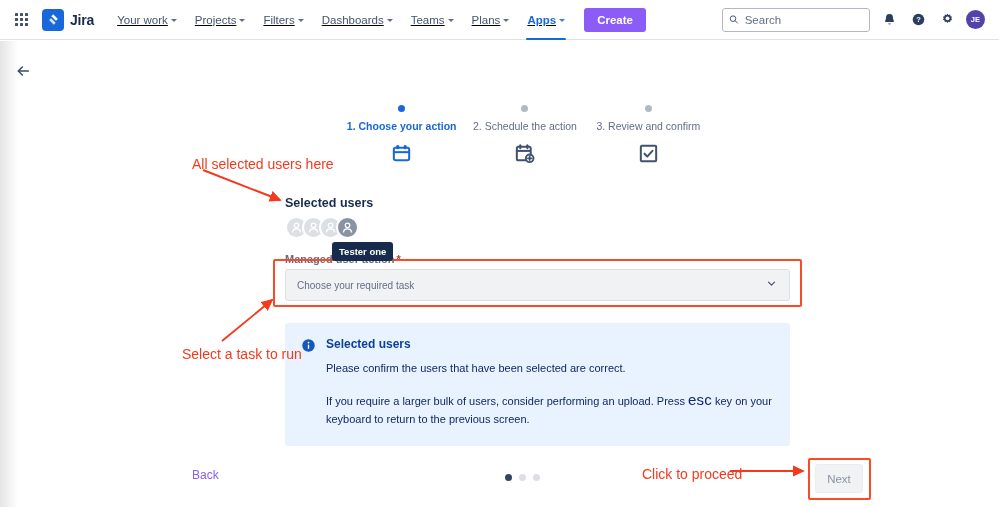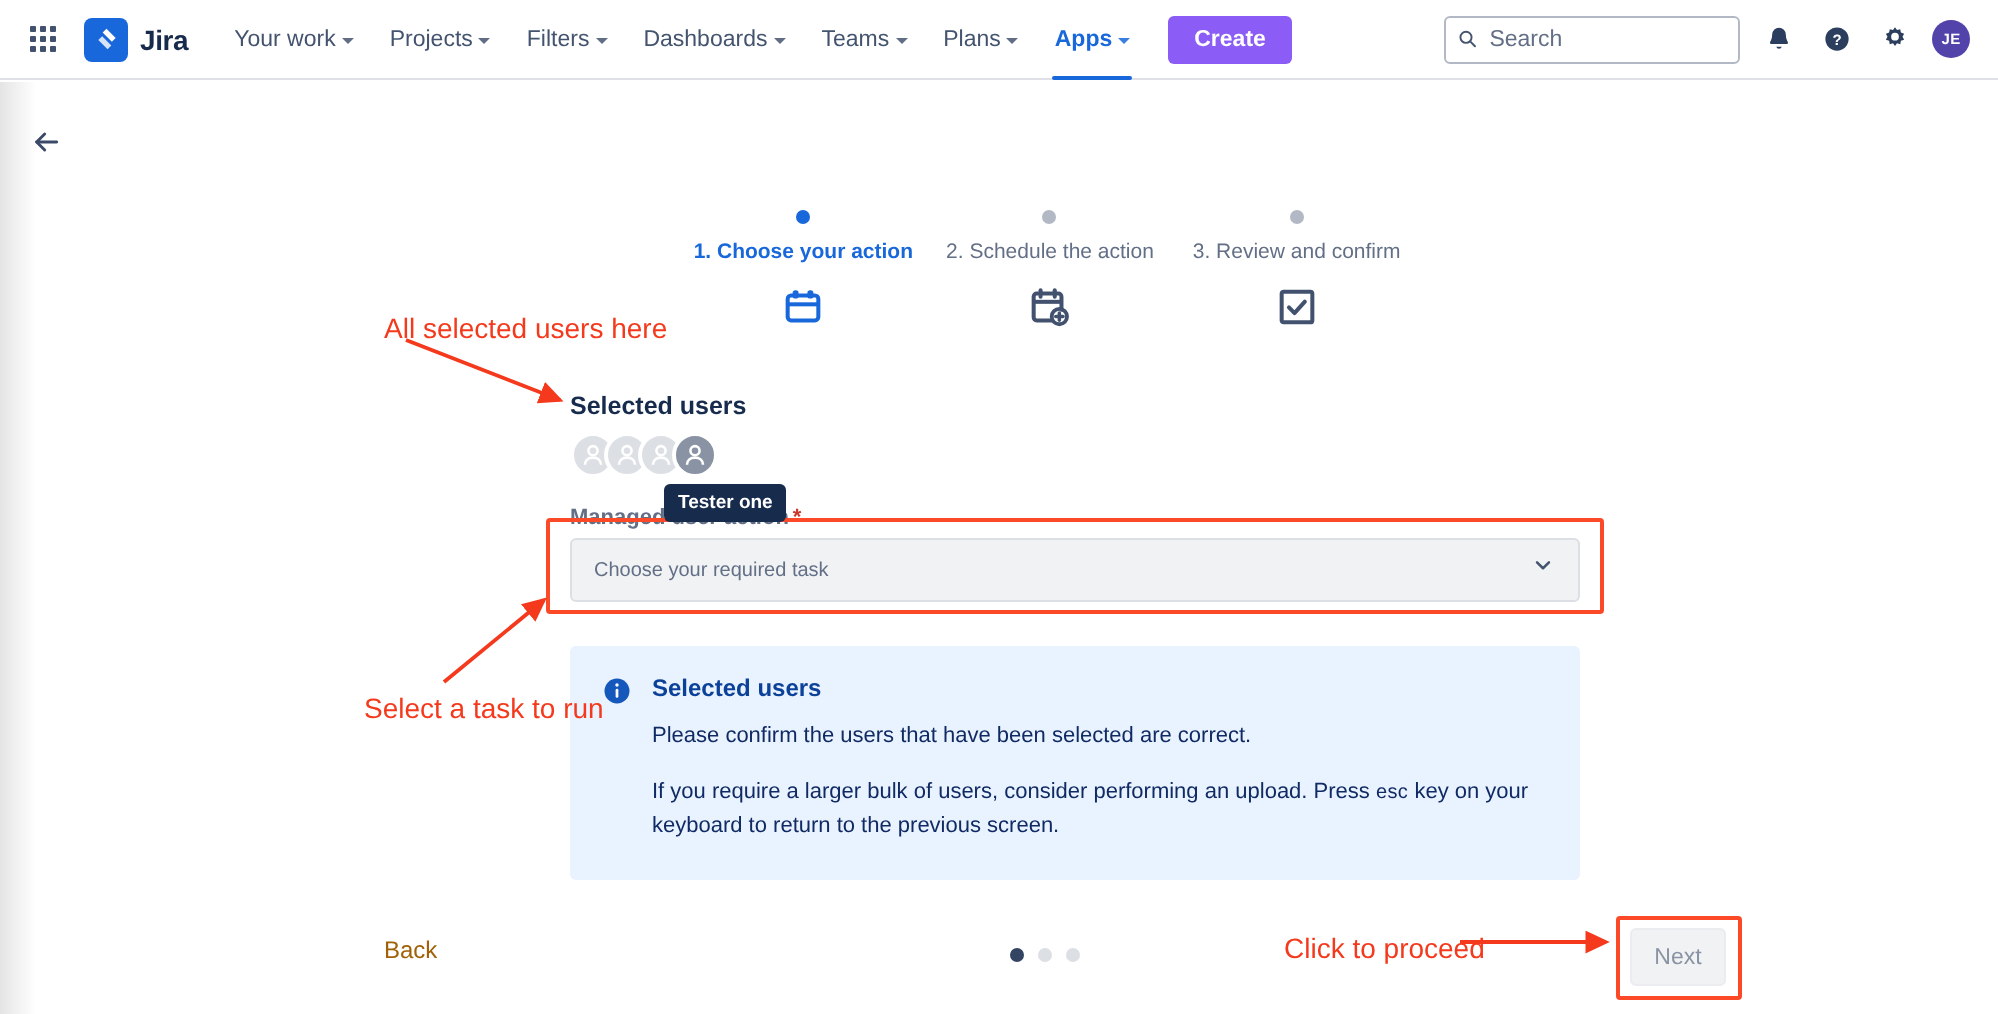--- a/index.html
+++ b/index.html
@@ -21,21 +21,21 @@
   .grid-dots { display:grid; grid-template-columns: repeat(3, 3px); grid-template-rows: repeat(3,3px); gap:2px; }
   .grid-dots i { display:block; width:3px; height:3px; background:#42526e; border-radius:0.5px; }
 
   .brand { display:flex; align-items:center; gap:6px; margin-left:10px; cursor:pointer; }
   .jira-mark {
     width:22px; height:22px; border-radius:4px; background:#1868db;
     display:flex; align-items:center; justify-content:center;
   }
   .brand-text { font-size:14px; font-weight:600; color:#172b4d; letter-spacing:-0.2px; }
 
-  .navitems { display:flex; align-items:center; margin-left:14px; height:40px; }
+  .navitems { display:flex; align-items:center; margin-left:14px; height:40px;text-decoration:underline; }
   .navitem {
     position:relative; display:flex; align-items:center; gap:3px;
     font-size:11.5px; color:#44546f; padding:0 9px; height:40px; cursor:pointer; white-space:nowrap;
   }
   .navitem.active { color:#1868db; font-weight:600; }
   .navitem.active::after {
     content:""; position:absolute; bottom:0; left:8px; right:8px; height:2px; background:#1868db; border-radius:1px;
   }
   .caret { width:0;height:0;border-left:3px solid transparent;border-right:3px solid transparent;border-top:3.5px solid currentColor; opacity:.85; margin-top:1px;}
 
@@ -122,26 +122,26 @@
 
   
   .banner {
     margin-top:22px; width:505px; background:#e9f2ff; border-radius:3px;
     padding:14px 16px 18px 16px; display:flex; gap:10px;
   }
   .banner-icon { flex:0 0 auto; margin-top:1px; }
   .banner-title { font-size:12px; font-weight:700; color:#0c4199; margin-bottom:9px; }
   .banner-p { font-size:11px; color:#102a64; line-height:1.55; }
   .banner-p + .banner-p { margin-top:11px; }
-  .kbd { font-size:10px; letter-spacing:.2px; }
+  .kbd { font-size:15px; letter-spacing:.2px; }
 
   
   .footer { position:absolute; left:0; top:460px; width:999px; height:40px; z-index:3; }
   .back-btn {
-    position:absolute; left:192px; top:8px; font-size:12px; color:#a16207; cursor:pointer; background:none; border:none;
+    position:absolute; left:192px; top:8px; font-size:12px; color:#8b5cf6; cursor:pointer; background:none; border:none;
     font-family:"Liberation Sans", sans-serif;
   }
   .dots { position:absolute; left:505px; top:14px; display:flex; gap:7px; }
   .dots i { width:7px; height:7px; border-radius:50%; background:#dcdfe4; display:block; cursor:pointer; }
   .dots i.on { background:#344563; }
   .next-btn {
     position:absolute; left:815px; top:4px; width:48px; height:29px;
     background:#f1f2f4; border:1px solid #ebecf0; border-radius:3px;
     color:#8993a4; font-size:11.5px; cursor:pointer; font-family:"Liberation Sans", sans-serif;
   }

